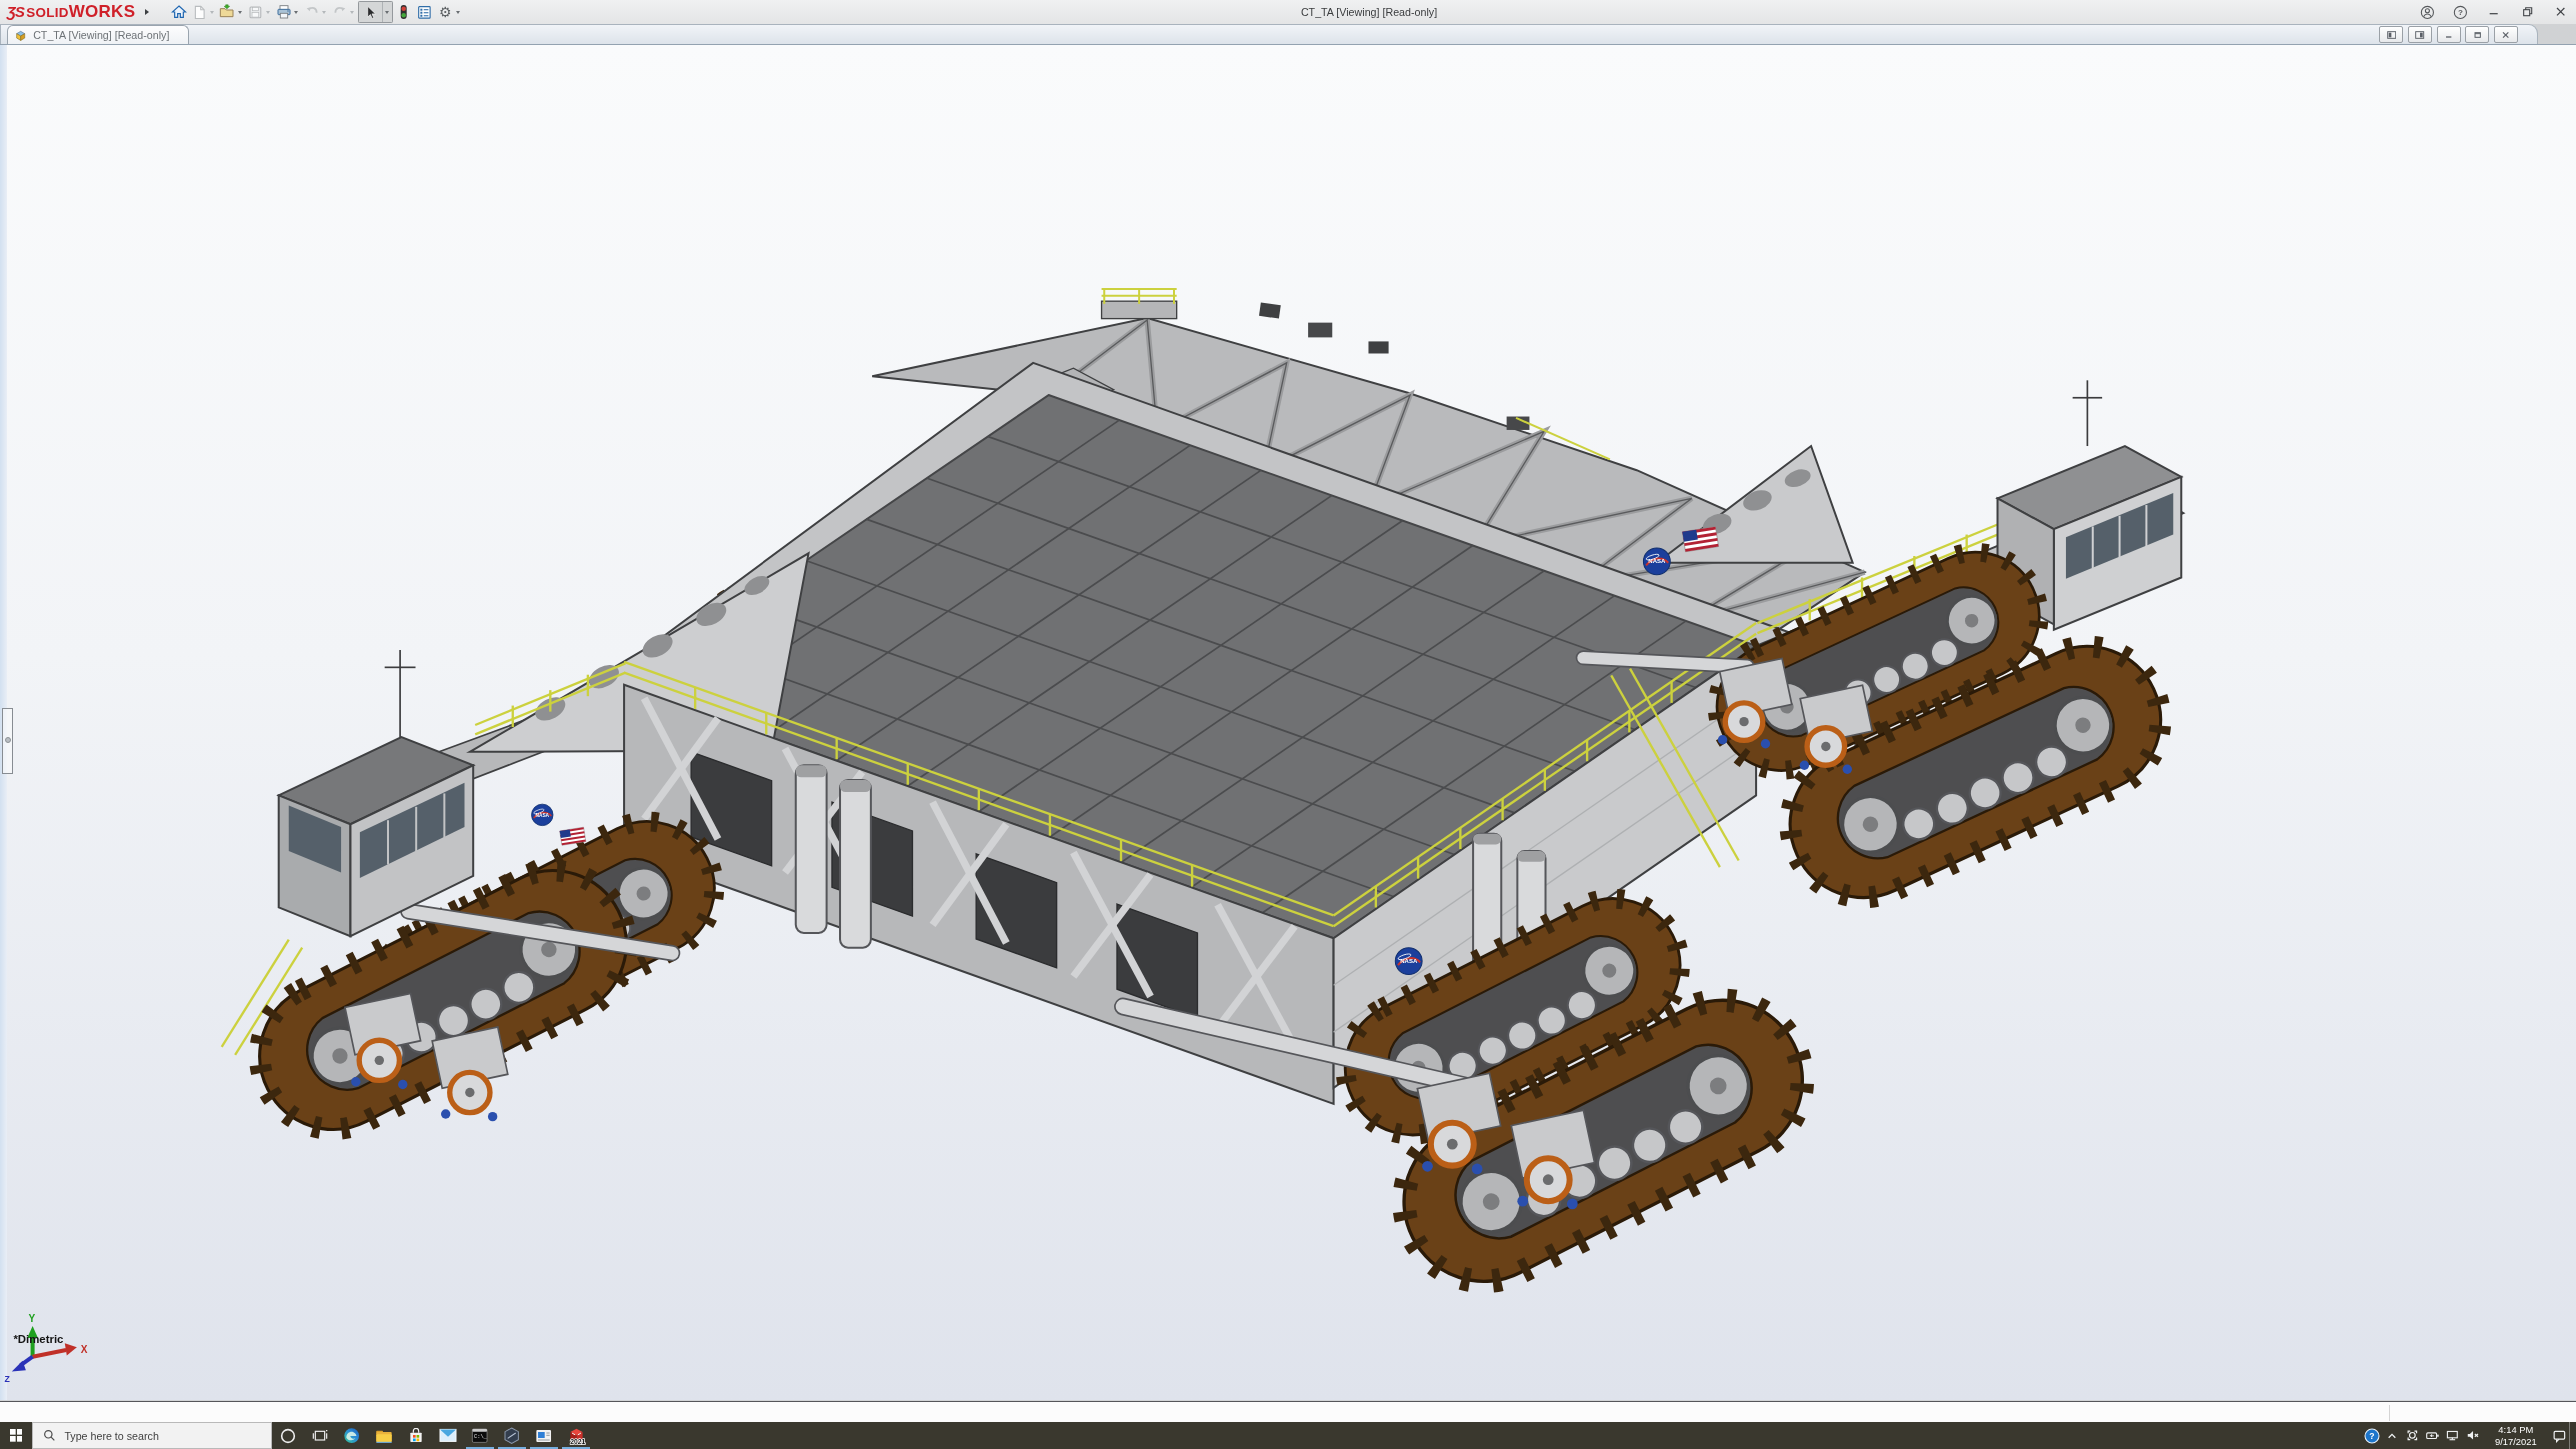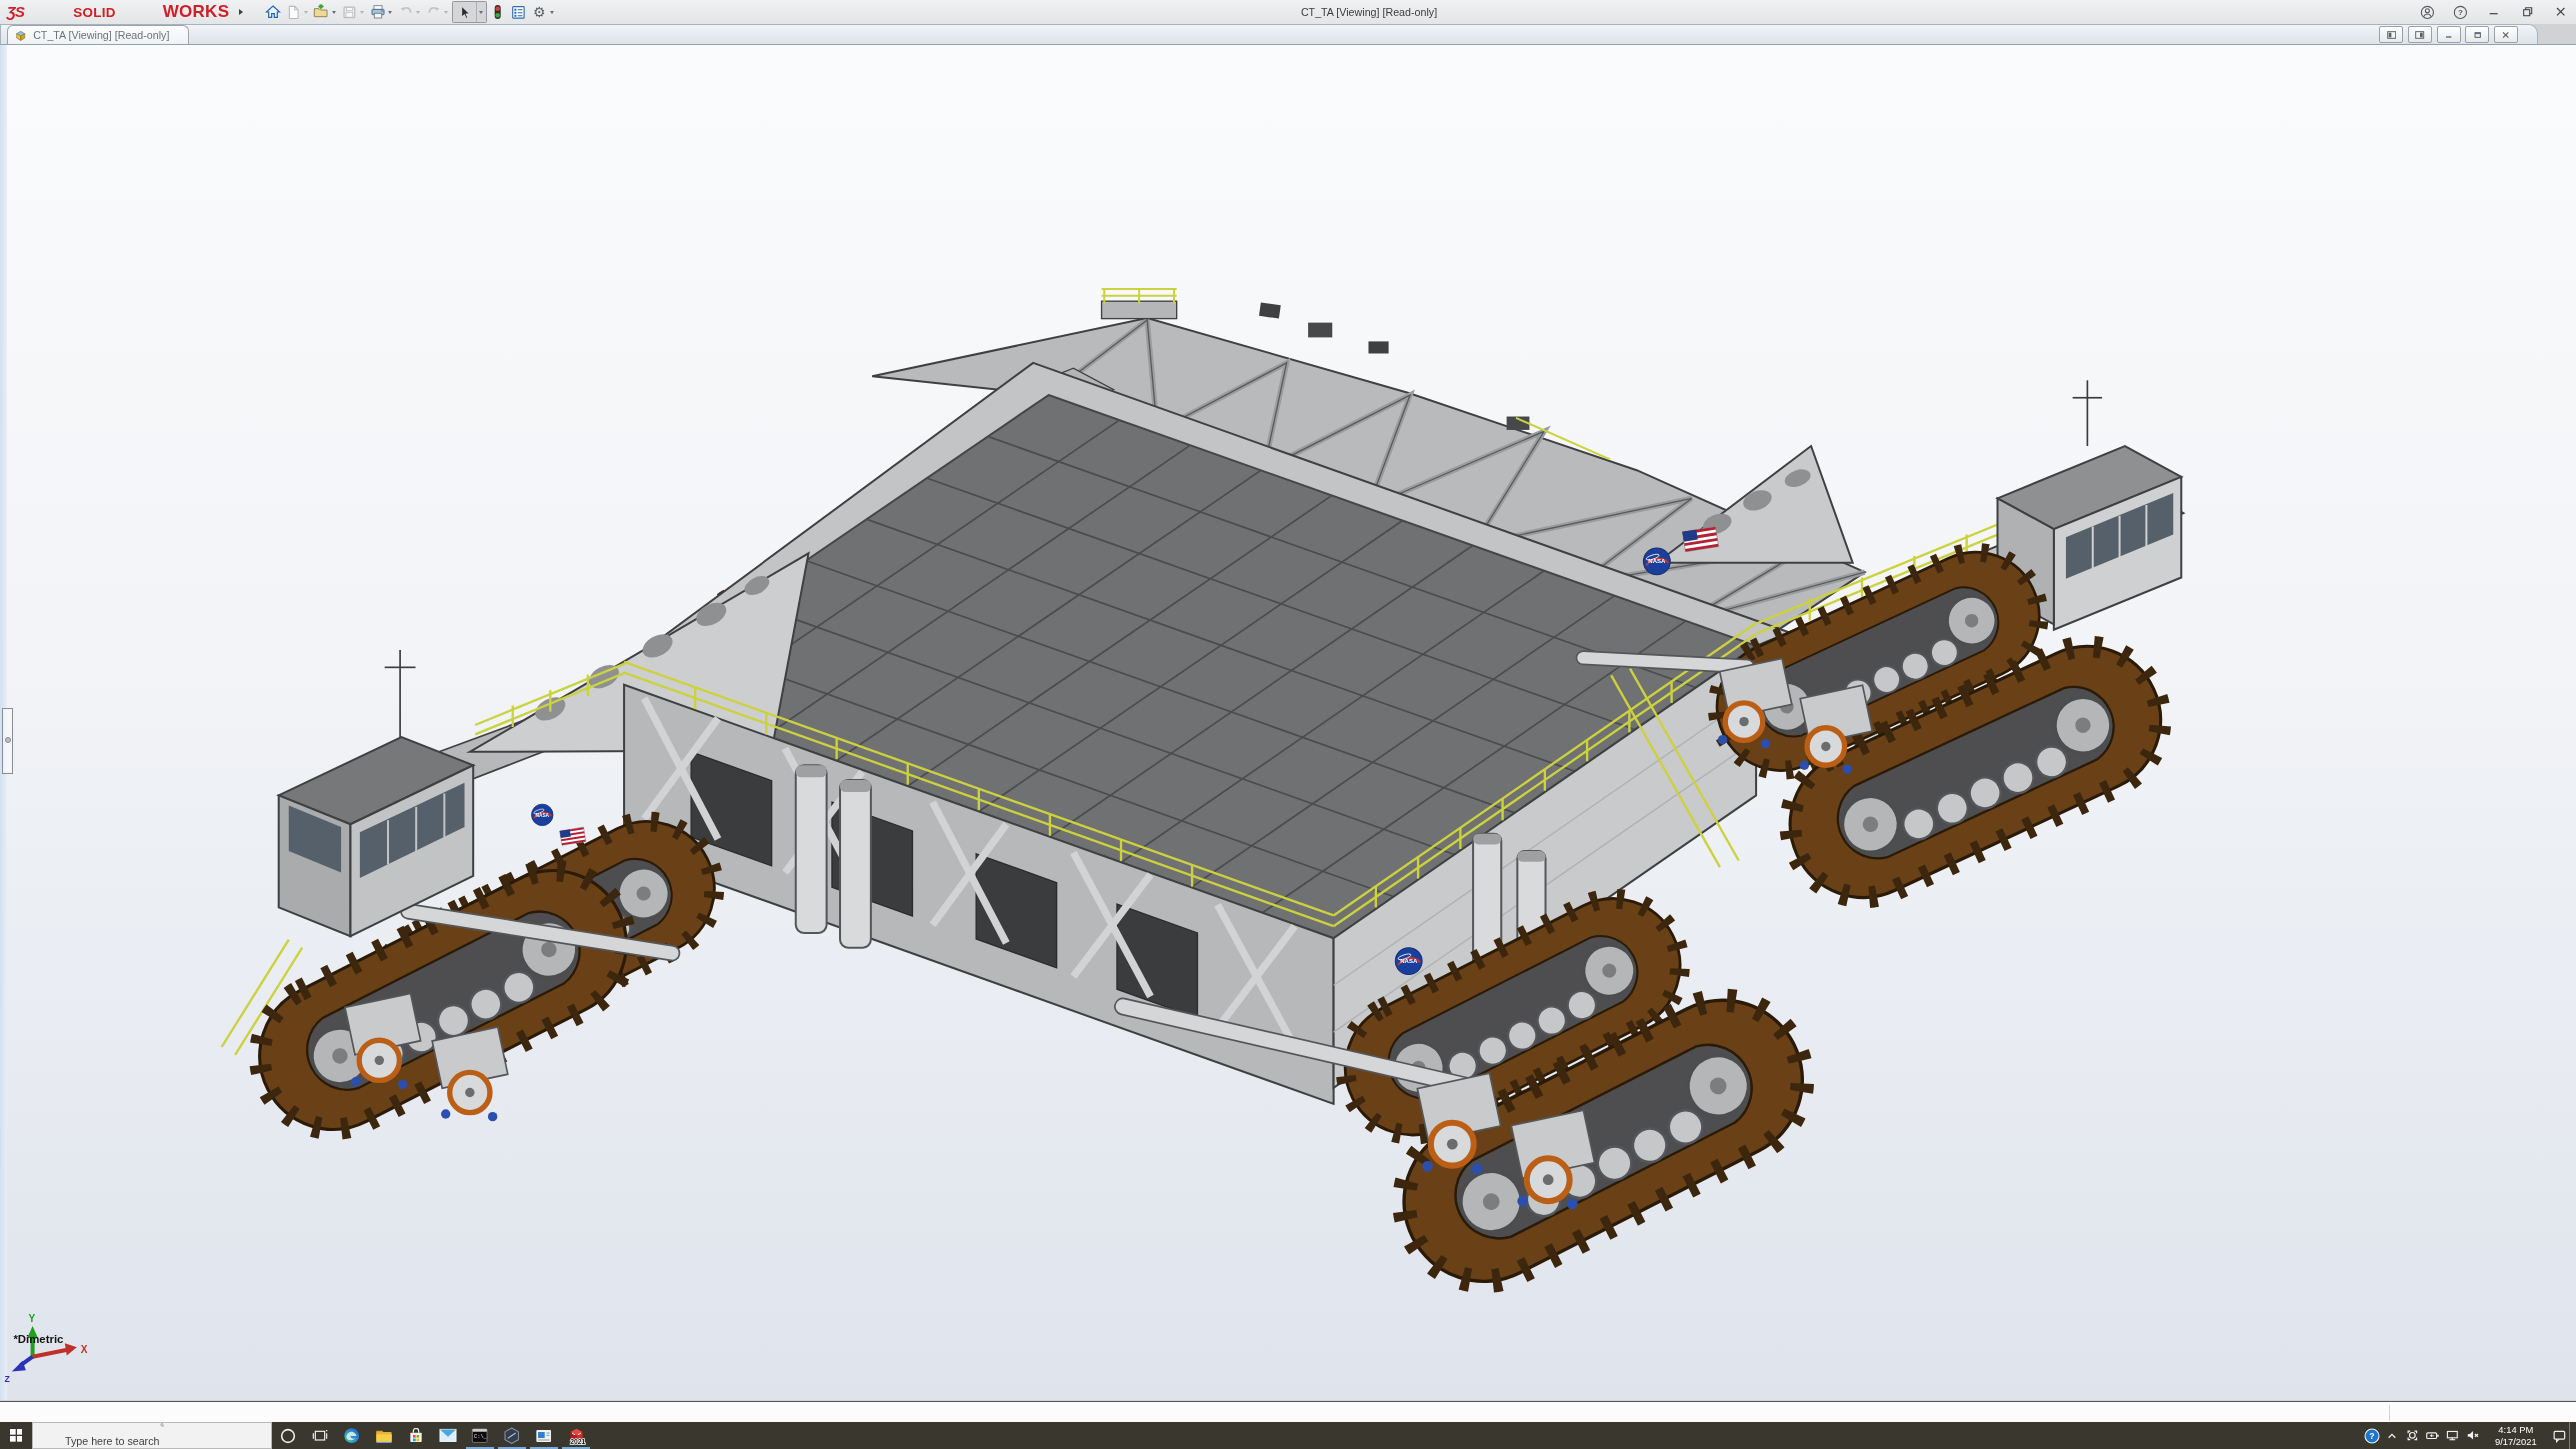--- a/index.html
+++ b/index.html
@@ -3,21 +3,21 @@
 <meta charset="utf-8">
 <style>
   html,body{margin:0;padding:0;width:2576px;height:1449px;overflow:hidden;
     font-family:"Liberation Sans",sans-serif;-webkit-font-smoothing:antialiased;}
   #root{position:relative;width:2576px;height:1449px;background:#d2d4d6;}
 
   
   .titlebar{position:absolute;left:0;top:0;width:2576px;height:24px;
     background:linear-gradient(#f0f1f2,#e4e5e6);border-bottom:0.7px solid #c6c8ca;
     display:flex;align-items:center;}
-  .brand{display:flex;align-items:baseline;margin-left:6.7px;color:#cf2029;gap:47px;}
+  .brand{display:flex;align-items:baseline;margin-left:6.7px;color:#cf2029;}
   .brand .mark{font-style:italic;font-weight:bold;font-size:14.8px;letter-spacing:-0.7px;}
   .brand .solid{font-weight:bold;font-size:13.4px;margin-left:2px;letter-spacing:0.3px;}
   .brand .works{font-weight:bold;font-size:17px;letter-spacing:0.3px;}
   .flyout{width:0;height:0;border-left:4.7px solid #3c3f42;border-top:3.4px solid transparent;
     border-bottom:3.4px solid transparent;margin-left:9.4px;}
   .qat{display:flex;align-items:center;gap:0.7px;margin-left:20px;height:24px;}
   .tbtn{width:20px;height:20px;display:flex;align-items:center;justify-content:center;}
   .dd{width:0;height:0;border-top:3.4px solid #6a6e72;border-left:2.7px solid transparent;
     border-right:2.7px solid transparent;margin:0 2.7px 0 0;}
   .dd.dis{border-top-color:#b4b8bb;}
@@ -61,21 +61,21 @@
   
   .statusbar{position:absolute;left:0;top:1401px;width:2576px;height:21.5px;background:#fcfcfc;
     border-top:0.7px solid #55565a;box-sizing:border-box;}
   .statusbar .div1{position:absolute;right:186px;top:2.7px;width:0.7px;height:16px;background:#d4d4d4;}
 
   
   .taskbar{position:absolute;left:0;top:1422px;width:2576px;height:27px;background:#3a382e;
     display:flex;align-items:stretch;}
   .startbtn{width:32px;display:flex;align-items:center;justify-content:center;}
   .searchbox{width:240px;background:#f2f2f2;border:0.7px solid #b9b9b9;box-sizing:border-box;
-    display:flex;align-items:center;gap:6.7px;padding-left:21px;flex-direction:column;}
+    display:flex;align-items:center;gap:6.7px;padding-left:10px;}
   .searchbox input{border:none;outline:none;background:transparent;font-size:10.7px;
     font-family:"Liberation Sans",sans-serif;color:#222;width:195px;}
   .searchbox input::placeholder{color:#3f3f3f;opacity:1;}
   .tibtn{width:32px;position:relative;display:flex;align-items:center;justify-content:center;}
   .run{position:absolute;bottom:0;left:2px;width:28px;height:2px;background:#76aede;}
   .tray{margin-left:auto;display:flex;align-items:center;}
   .trbtn{width:20px;height:27px;display:flex;align-items:center;justify-content:center;}
   .clock{width:67px;text-align:center;color:#fff;font-size:9.4px;line-height:11.4px;}
   .showdesk{width:6.7px;height:27px;border-left:0.7px solid rgba(255,255,255,.35);box-sizing:border-box;}
   svg{display:block;}

